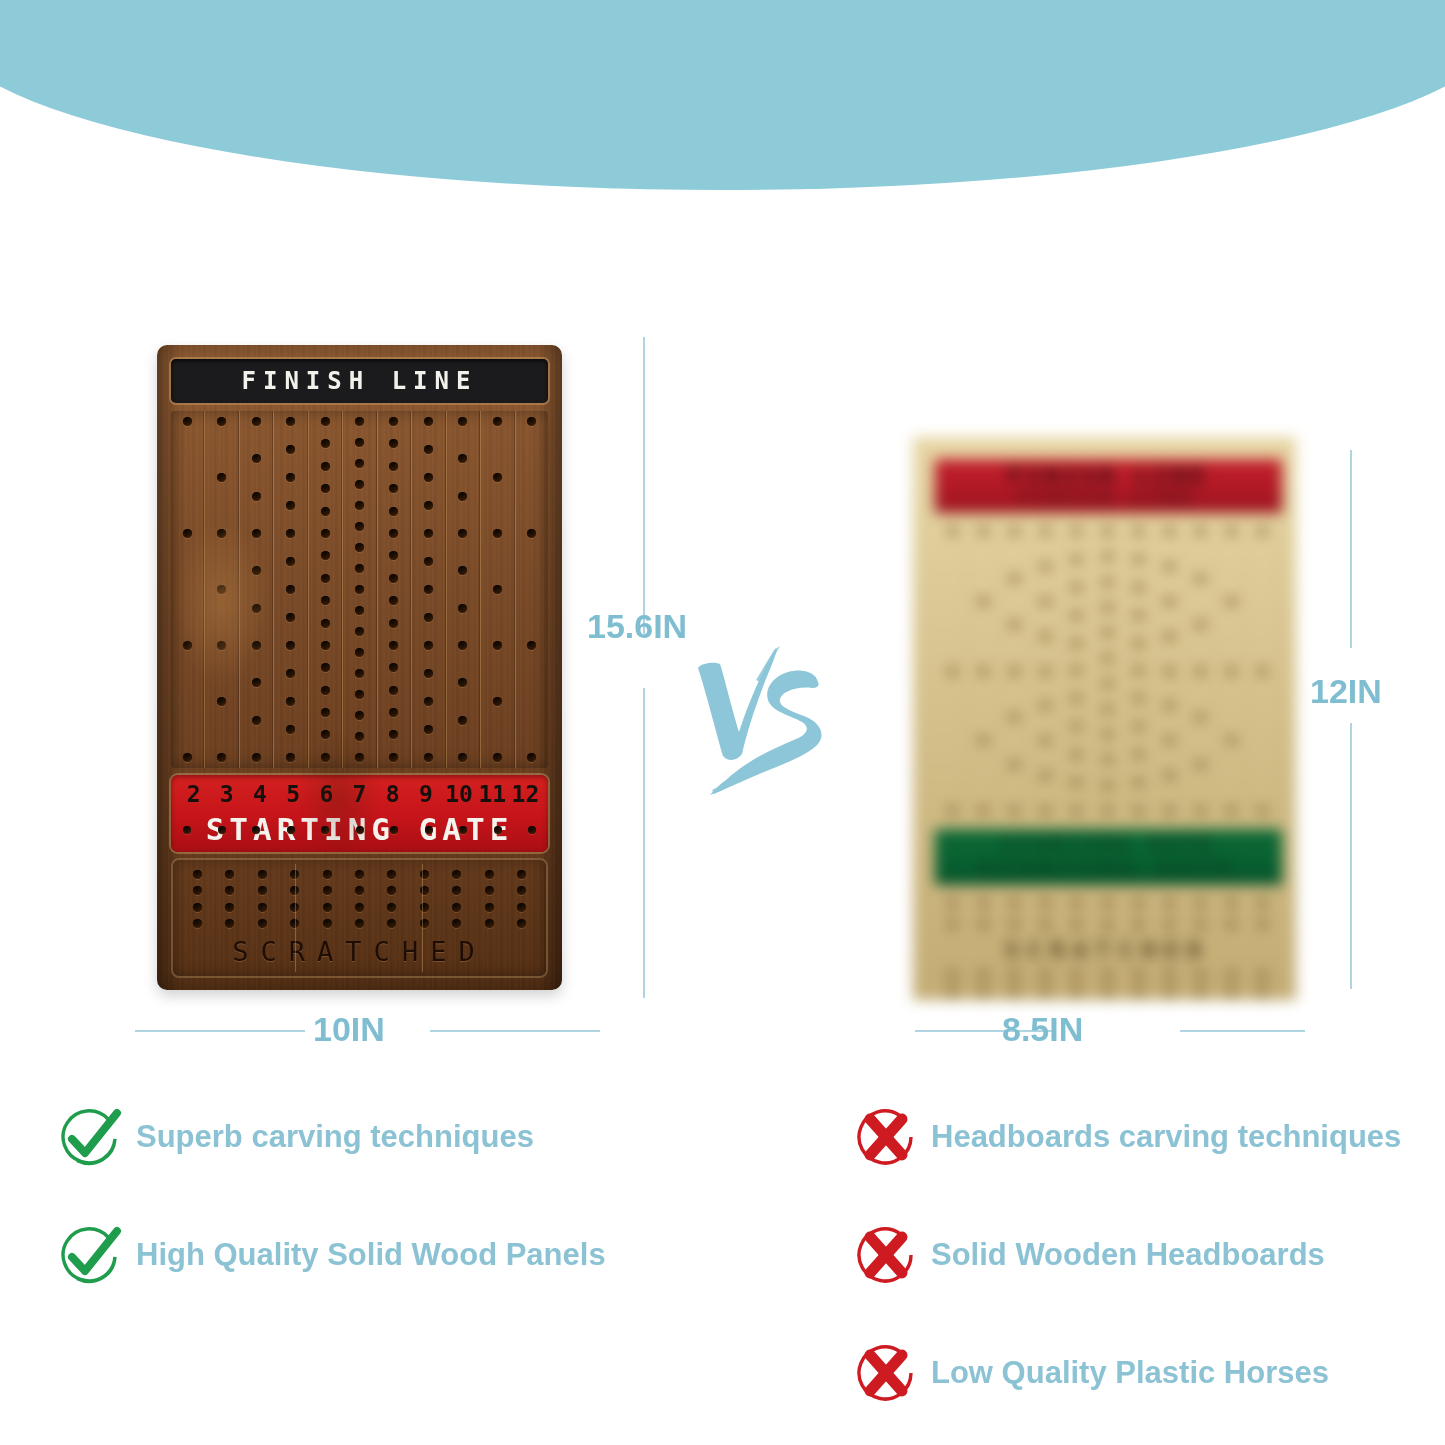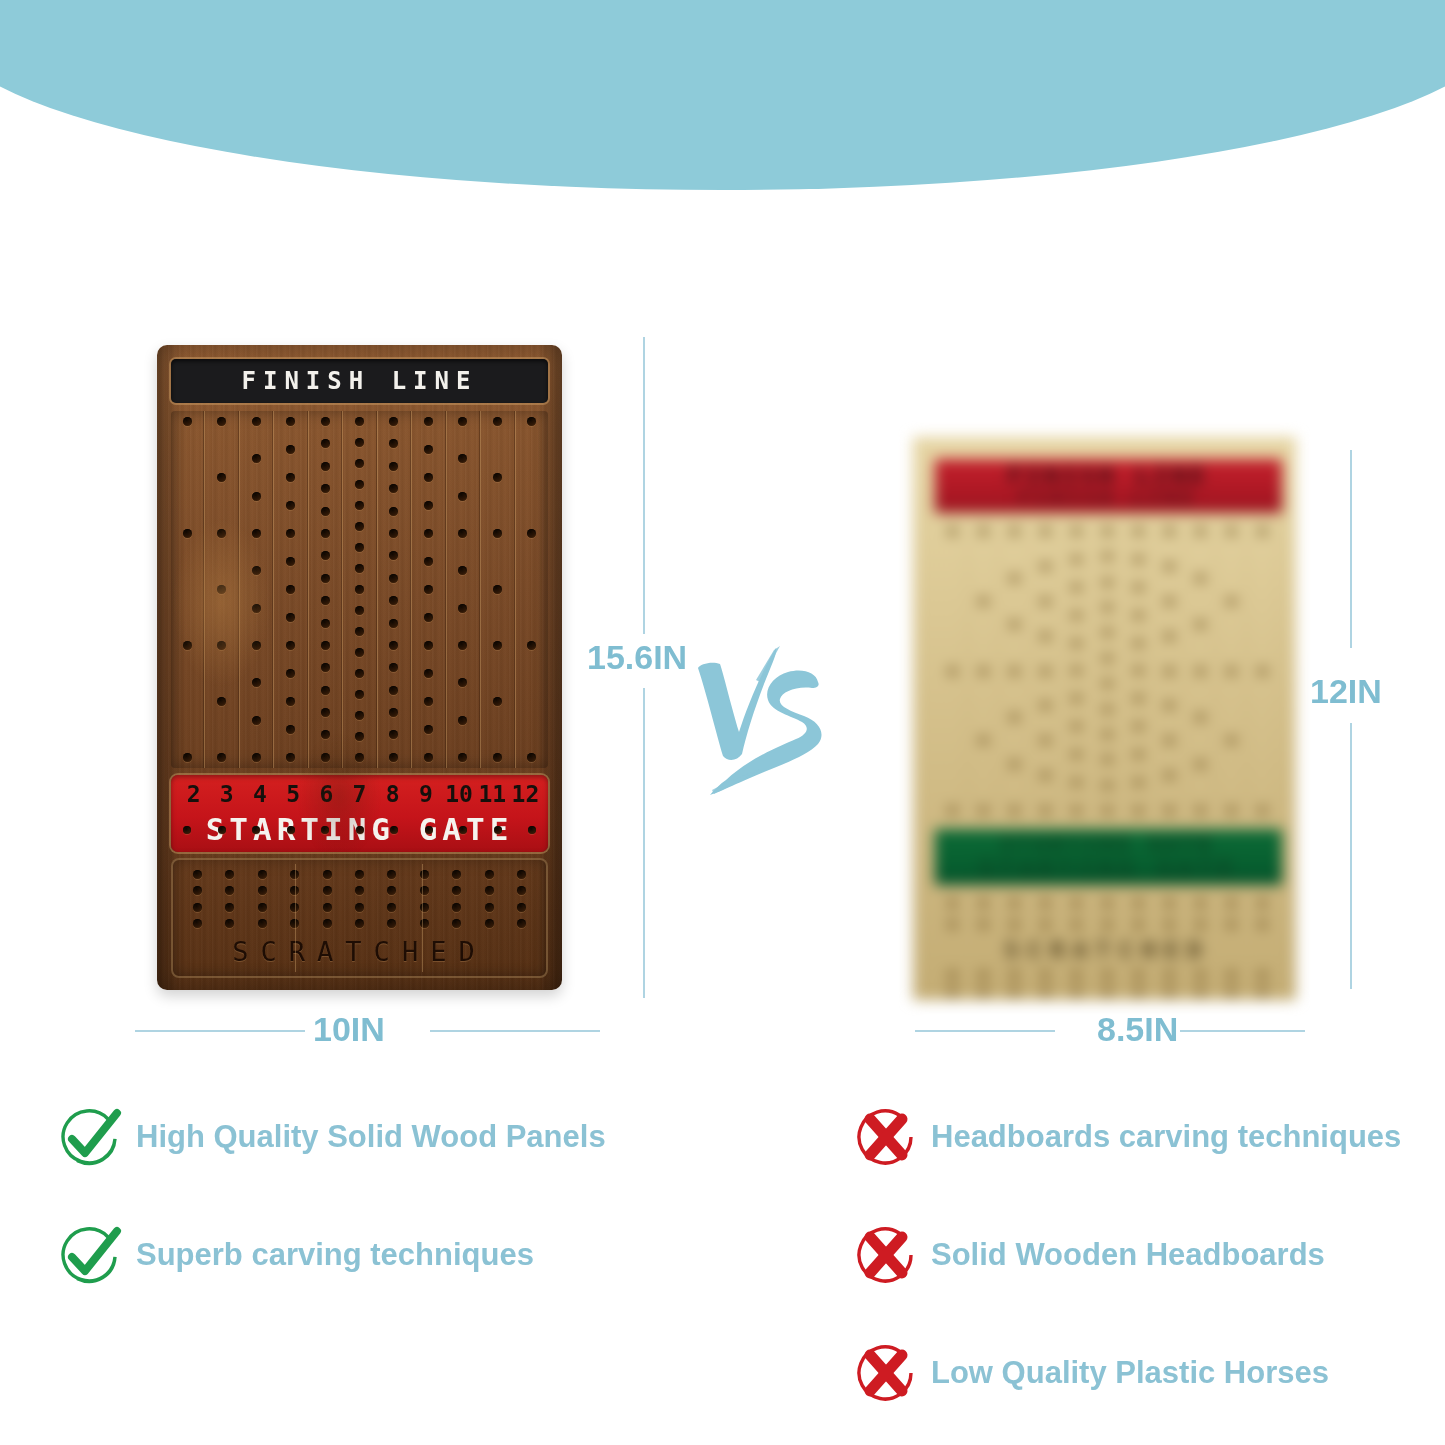--- a/index.html
+++ b/index.html
@@ -642,33 +642,33 @@
             <div class="bad-hole"></div>
             <div class="bad-hole"></div>
             <div class="bad-hole"></div>
           </div>
       </div>
     </div>
   </div>
 
   <div class="dim-vline" style="left:643px; top:337px; height:297px;"></div>
   <div class="dim-vline" style="left:643px; top:688px; height:310px;"></div>
-  <div class="dim-label" style="left:587px; top:638px;">15.6IN</div>
+  <div class="dim-label" style="left:587px; top:607px;">15.6IN</div>
 
   <div class="dim-hline" style="left:135px; top:1030px; width:170px;"></div>
   <div class="dim-hline" style="left:430px; top:1030px; width:170px;"></div>
   <div class="dim-label" style="left:313px; top:1010px;">10IN</div>
 
   <div class="dim-vline" style="left:1350px; top:450px; height:198px;"></div>
   <div class="dim-vline" style="left:1350px; top:723px; height:266px;"></div>
   <div class="dim-label" style="left:1310px; top:672px;">12IN</div>
 
   <div class="dim-hline" style="left:915px; top:1030px; width:140px;"></div>
   <div class="dim-hline" style="left:1180px; top:1030px; width:125px;"></div>
-  <div class="dim-label" style="left:1097px; top:1010px;">8.5IN</div>
+  <div class="dim-label" style="left:1002px; top:1010px;">8.5IN</div>
 
   <div class="vs-wrap">
     <svg viewBox="0 0 140 160" width="140" height="160" aria-hidden="true">
       <g fill="#8CC6D8">
 
         <path d="M8 28 C10 24 22 21 30 24 C33 32 40 62 49 92 C56 70 70 34 86 8
                  C88 11 82 24 74 44 C64 70 56 96 52 114
                  C47 121 38 122 33 116 C27 96 16 52 8 28 Z"></path>
 
         <path d="M128 42 C126 32 112 28 98 32 C84 36 74 48 78 60
@@ -683,28 +683,28 @@
       </g>
     </svg>
   </div>
 
   <div class="bullets-left" id="bulletsLeft">
       <div class="bullet">
         <span class="bullet-icon"><svg viewBox="0 0 62 62" width="62" height="62" aria-hidden="true">
             <path d="M48 13 A26 26 0 1 0 55 33 A26 26 0 0 1 18 55" fill="none" stroke="#1F9D4D" stroke-width="3.4" stroke-linecap="round"></path>
             <path d="M12 33 L25 47 L57 7" fill="none" stroke="#1F9D4D" stroke-width="8" stroke-linecap="round" stroke-linejoin="round"></path>
           </svg></span>
-        <span class="bullet-text">High Quality Solid Wood Panels</span>
+        <span class="bullet-text">Superb carving techniques</span>
       </div>
       <div class="bullet">
         <span class="bullet-icon"><svg viewBox="0 0 62 62" width="62" height="62" aria-hidden="true">
             <path d="M48 13 A26 26 0 1 0 55 33 A26 26 0 0 1 18 55" fill="none" stroke="#1F9D4D" stroke-width="3.4" stroke-linecap="round"></path>
             <path d="M12 33 L25 47 L57 7" fill="none" stroke="#1F9D4D" stroke-width="8" stroke-linecap="round" stroke-linejoin="round"></path>
           </svg></span>
-        <span class="bullet-text">Superb carving techniques</span>
+        <span class="bullet-text">High Quality Solid Wood Panels</span>
       </div>
     </div>
   <div class="bullets-right" id="bulletsRight">
       <div class="bullet">
         <span class="bullet-icon"><svg viewBox="0 0 62 62" width="62" height="62" aria-hidden="true">
             <path d="M44 9 A26 26 0 1 0 56 31 A26 26 0 0 1 20 55" fill="none" stroke="#CE1B22" stroke-width="3.4" stroke-linecap="round"></path>
             <path d="M15 13 L47 49" stroke="#CE1B22" stroke-width="11" stroke-linecap="round"></path>
             <path d="M47 13 L15 49" stroke="#CE1B22" stroke-width="11" stroke-linecap="round"></path>
           </svg></span>
         <span class="bullet-text">Headboards carving techniques</span>

